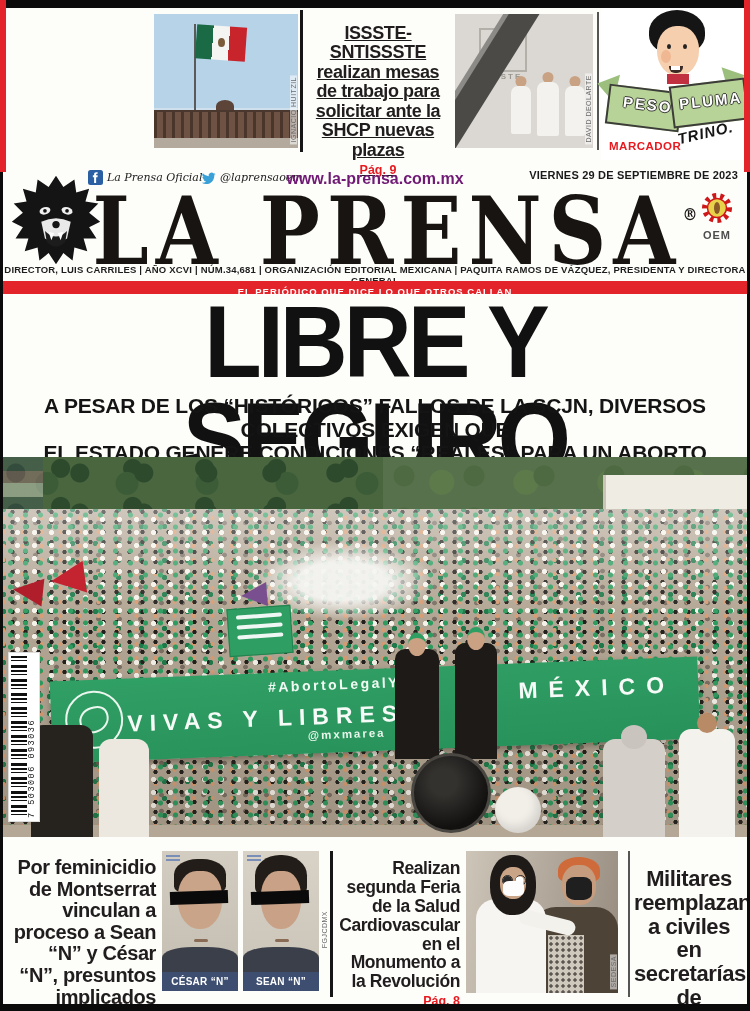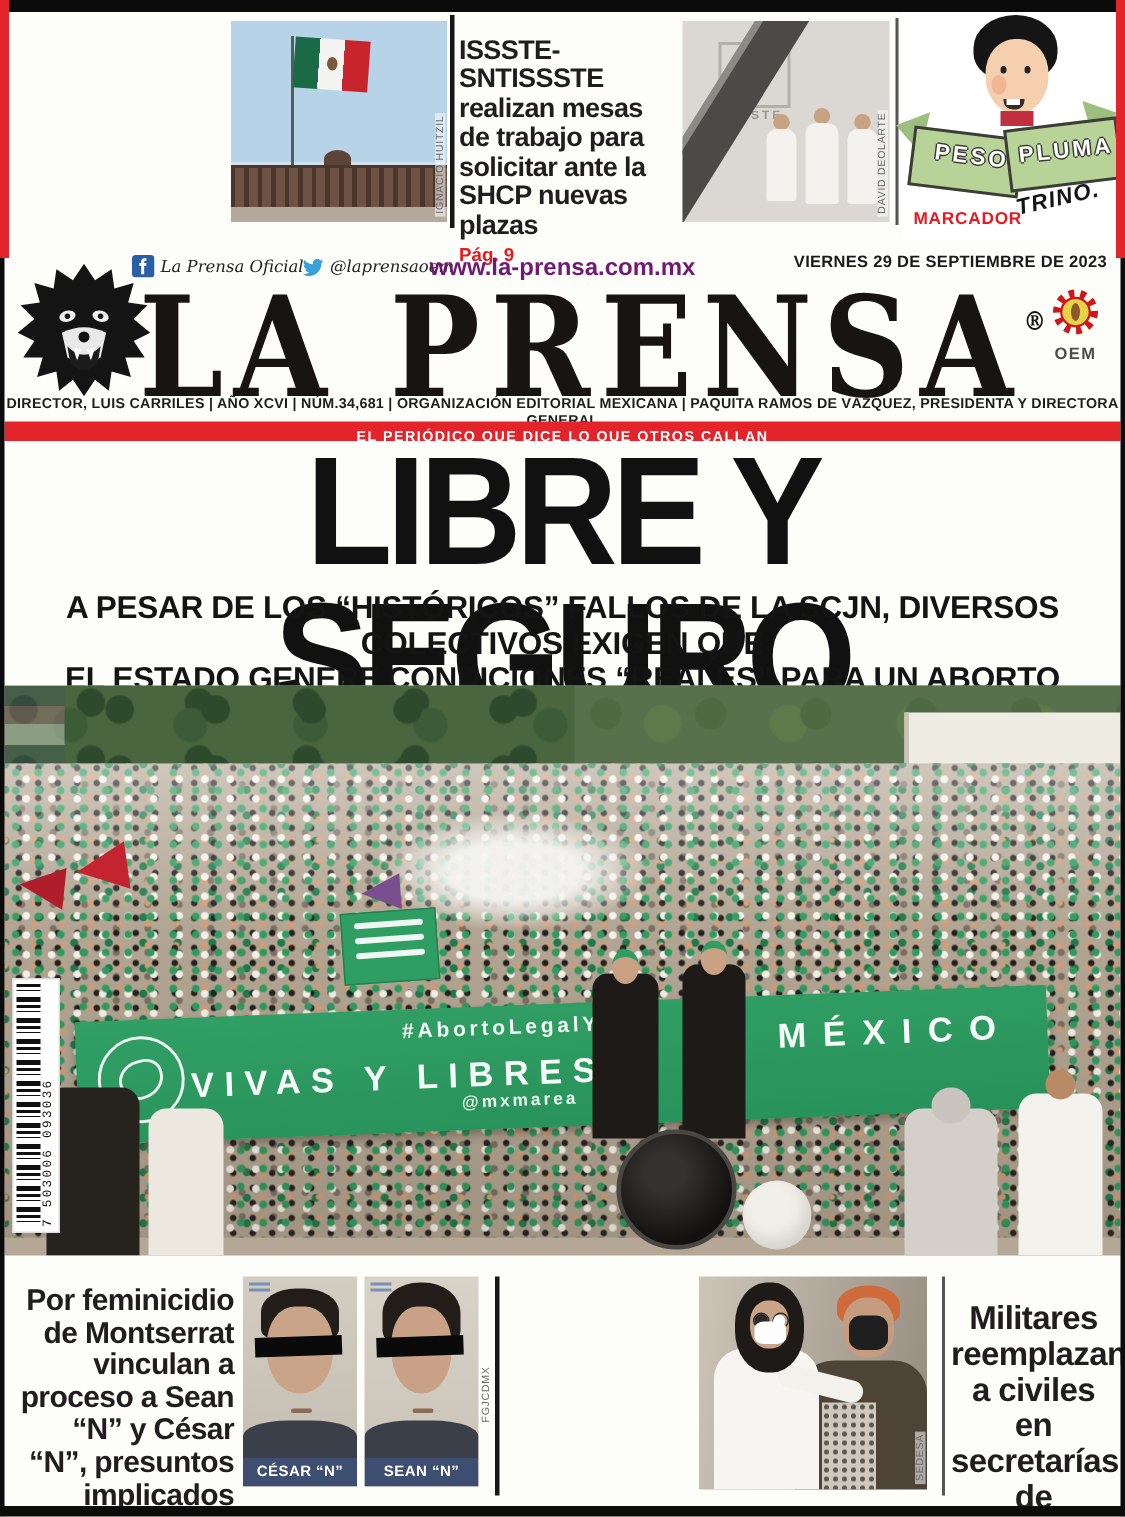--- a/index.html
+++ b/index.html
@@ -11,21 +11,21 @@
   .edge-bottom{left:0;top:1004px;width:750px;height:7px;background:#0b0b0b;}
   .edge-left{left:0;top:0;width:3px;height:1011px;background:#0b0b0b;}
   .edge-right{left:747px;top:0;width:3px;height:1011px;background:#0b0b0b;}
   .red-edge{top:0;width:6px;height:172px;background:#e3242b;z-index:6;}
   .red-edge.l{left:0}.red-edge.r{left:744px}
 
   
   .teaser-h{font-weight:bold;line-height:1.08;letter-spacing:-0.4px;color:#211d1e;}
   .pageref{color:#e8191f;font-weight:bold;font-size:12.5px;margin-top:3px;}
   .t1-text{left:8px;top:22px;width:142px;text-align:right;font-size:18.5px;}
-  .t2-text{left:306px;top:24px;width:144px;text-align:left;font-size:18px;}
+  .t2-text{left:306px;top:24px;width:144px;text-align:center;font-size:18px;text-decoration:underline;}
   .vdiv{background:#161616;}
   .vdiv1{left:300px;top:10px;width:3px;height:142px;}
   .vdiv2{left:597px;top:12px;width:2px;height:138px;background:#555;}
   .photo{overflow:hidden;position:absolute;}
   .vcredit{position:absolute;right:1px;bottom:4px;writing-mode:vertical-rl;transform:rotate(180deg);
            font-size:7px;color:#6b6b6b;letter-spacing:.5px;background:rgba(255,255,255,.55);padding:2px 0;}
   
   .t1-photo{left:154px;top:14px;width:144px;height:134px;background:linear-gradient(#b7d3e8 0 70%,#cfe0ec 70% 78%,#b3aa9d 78%);}
   .zoc-pole{left:40px;top:10px;width:2px;height:96px;background:#5a5a58;}
   .zoc-flag{left:42px;top:12px;width:50px;height:34px;transform:rotate(4deg);
@@ -374,20 +374,24 @@
       <div class="abs mg-hair"></div>
       <div class="abs mg-face"></div>
       <div class="abs mg-bar"></div>
       <div class="abs mg-mouth"></div>
       <div class="abs mg-shirt"></div>
       <div class="mg-label">CÉSAR “N”</div>
     </div>
     <div class="credit-fgj">FGJCDMX</div>
     <div class="abs vdiv vdiv3"></div>
 
+    <div class="abs b2-text">
+      <div class="teaser-h">Realizan segunda Feria de la Salud Cardiovascular en el Monumento a la Revolución</div>
+      <div class="pageref">Pág. 8</div>
+    </div>
     <div class="photo b2-photo">
       <div class="abs pt-body"></div>
       <div class="abs pt-blouse"></div>
       <div class="abs pt-hair"></div>
       <div class="abs pt-face"></div>
       <div class="abs pt-mask"></div>
       <div class="abs dr-coat"></div>
       <div class="abs dr-arm"></div>
       <div class="abs dr-hair"></div>
       <div class="abs dr-face"></div>

